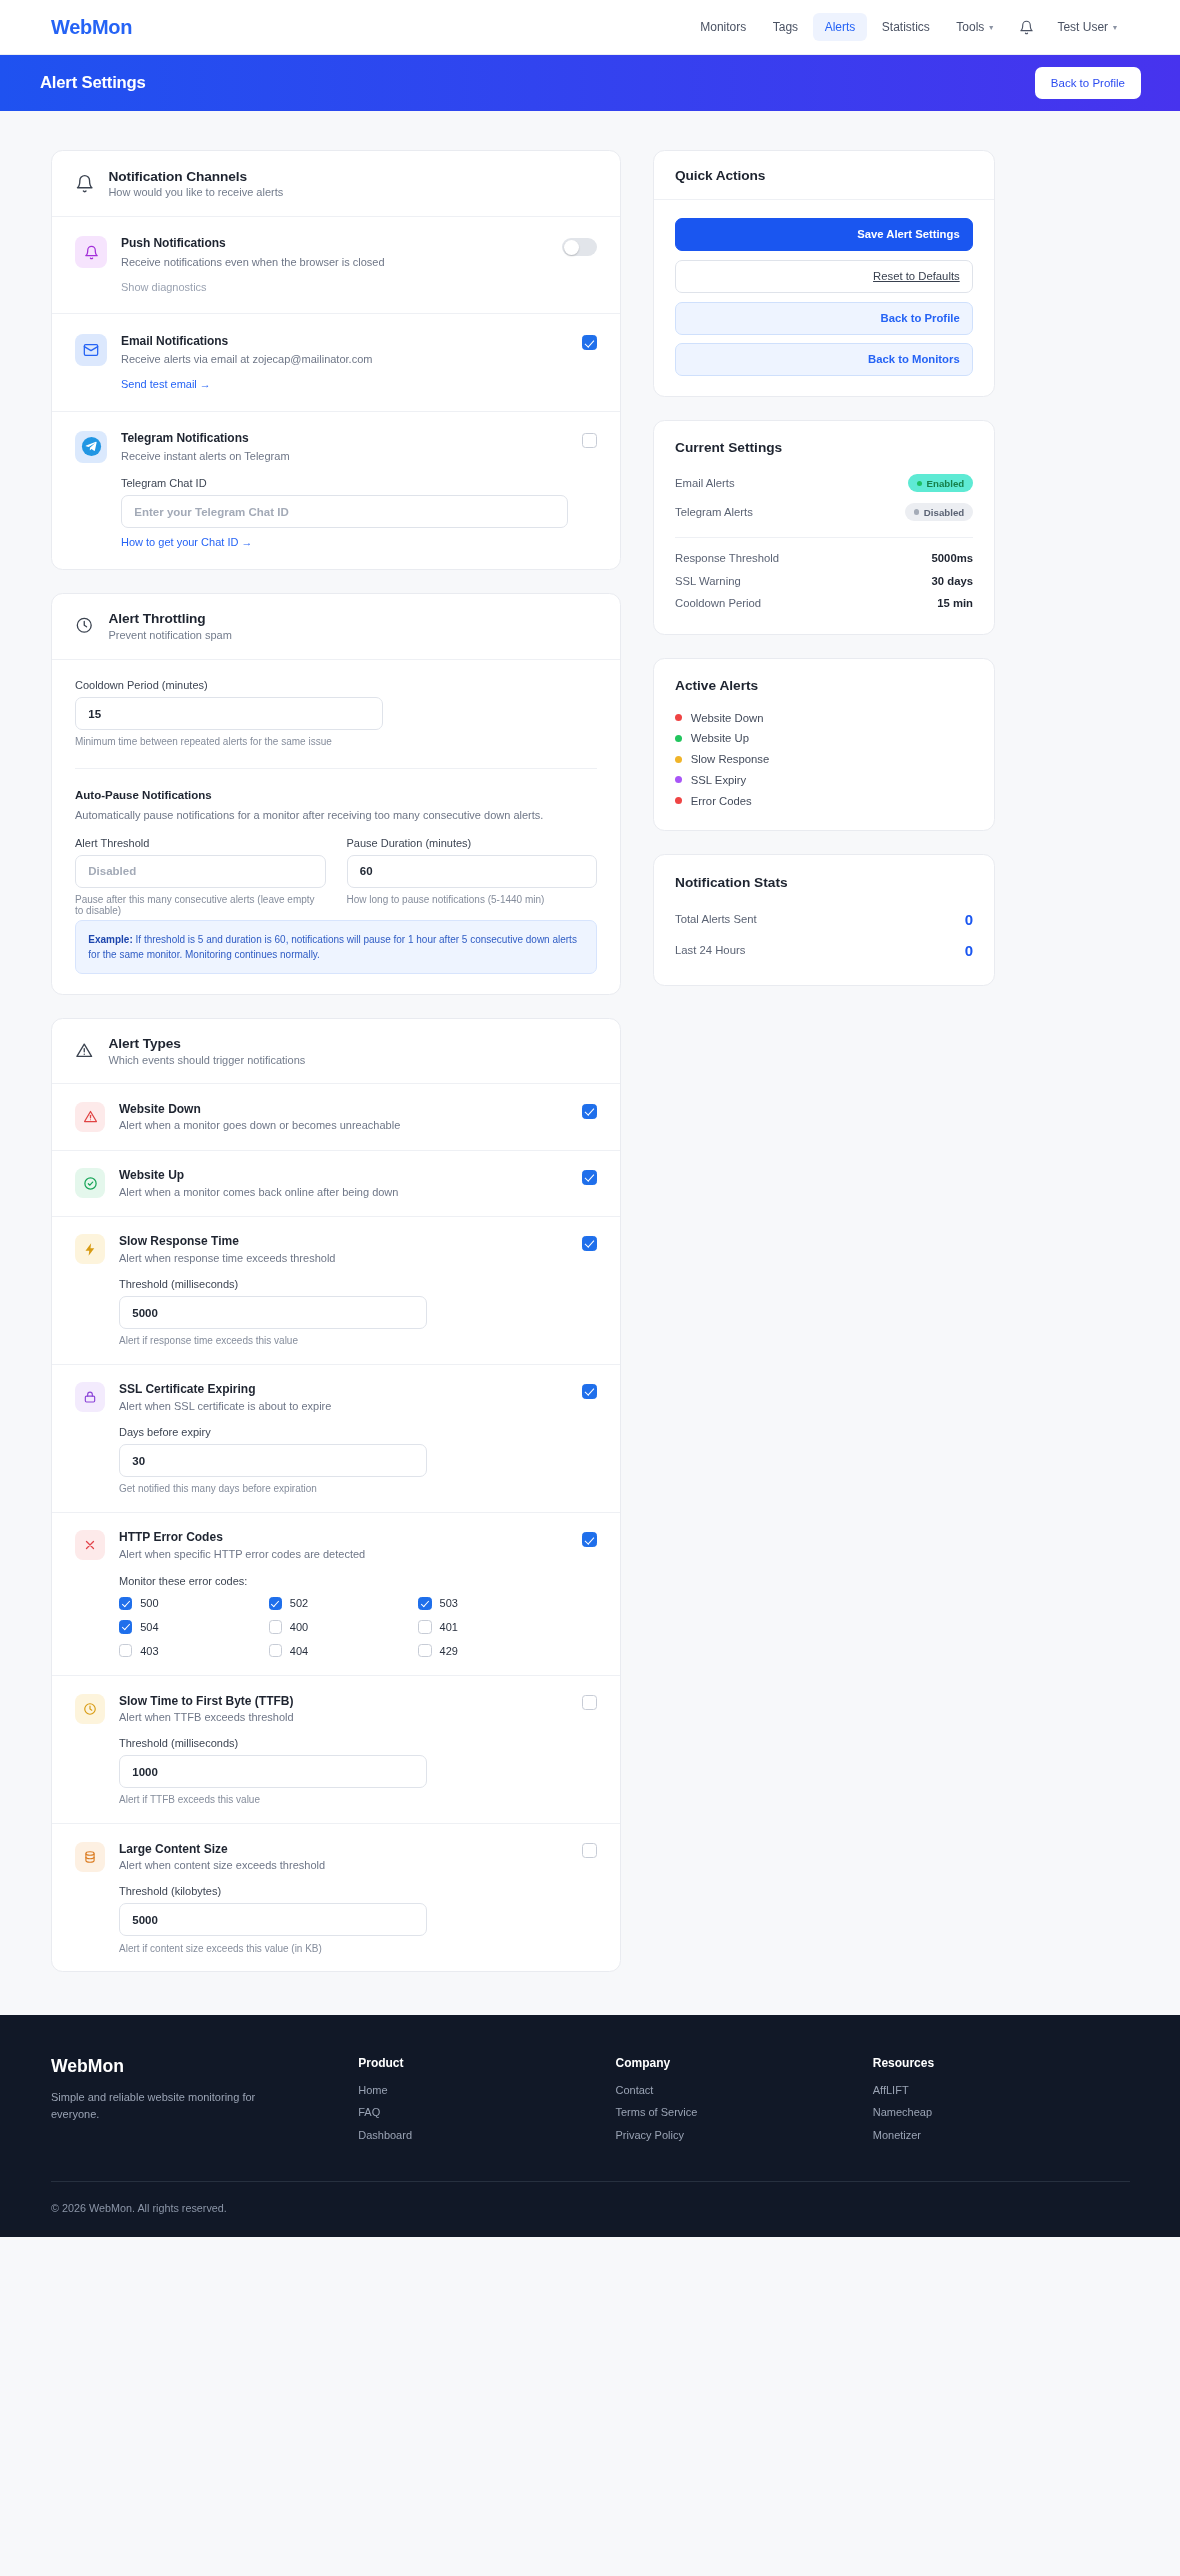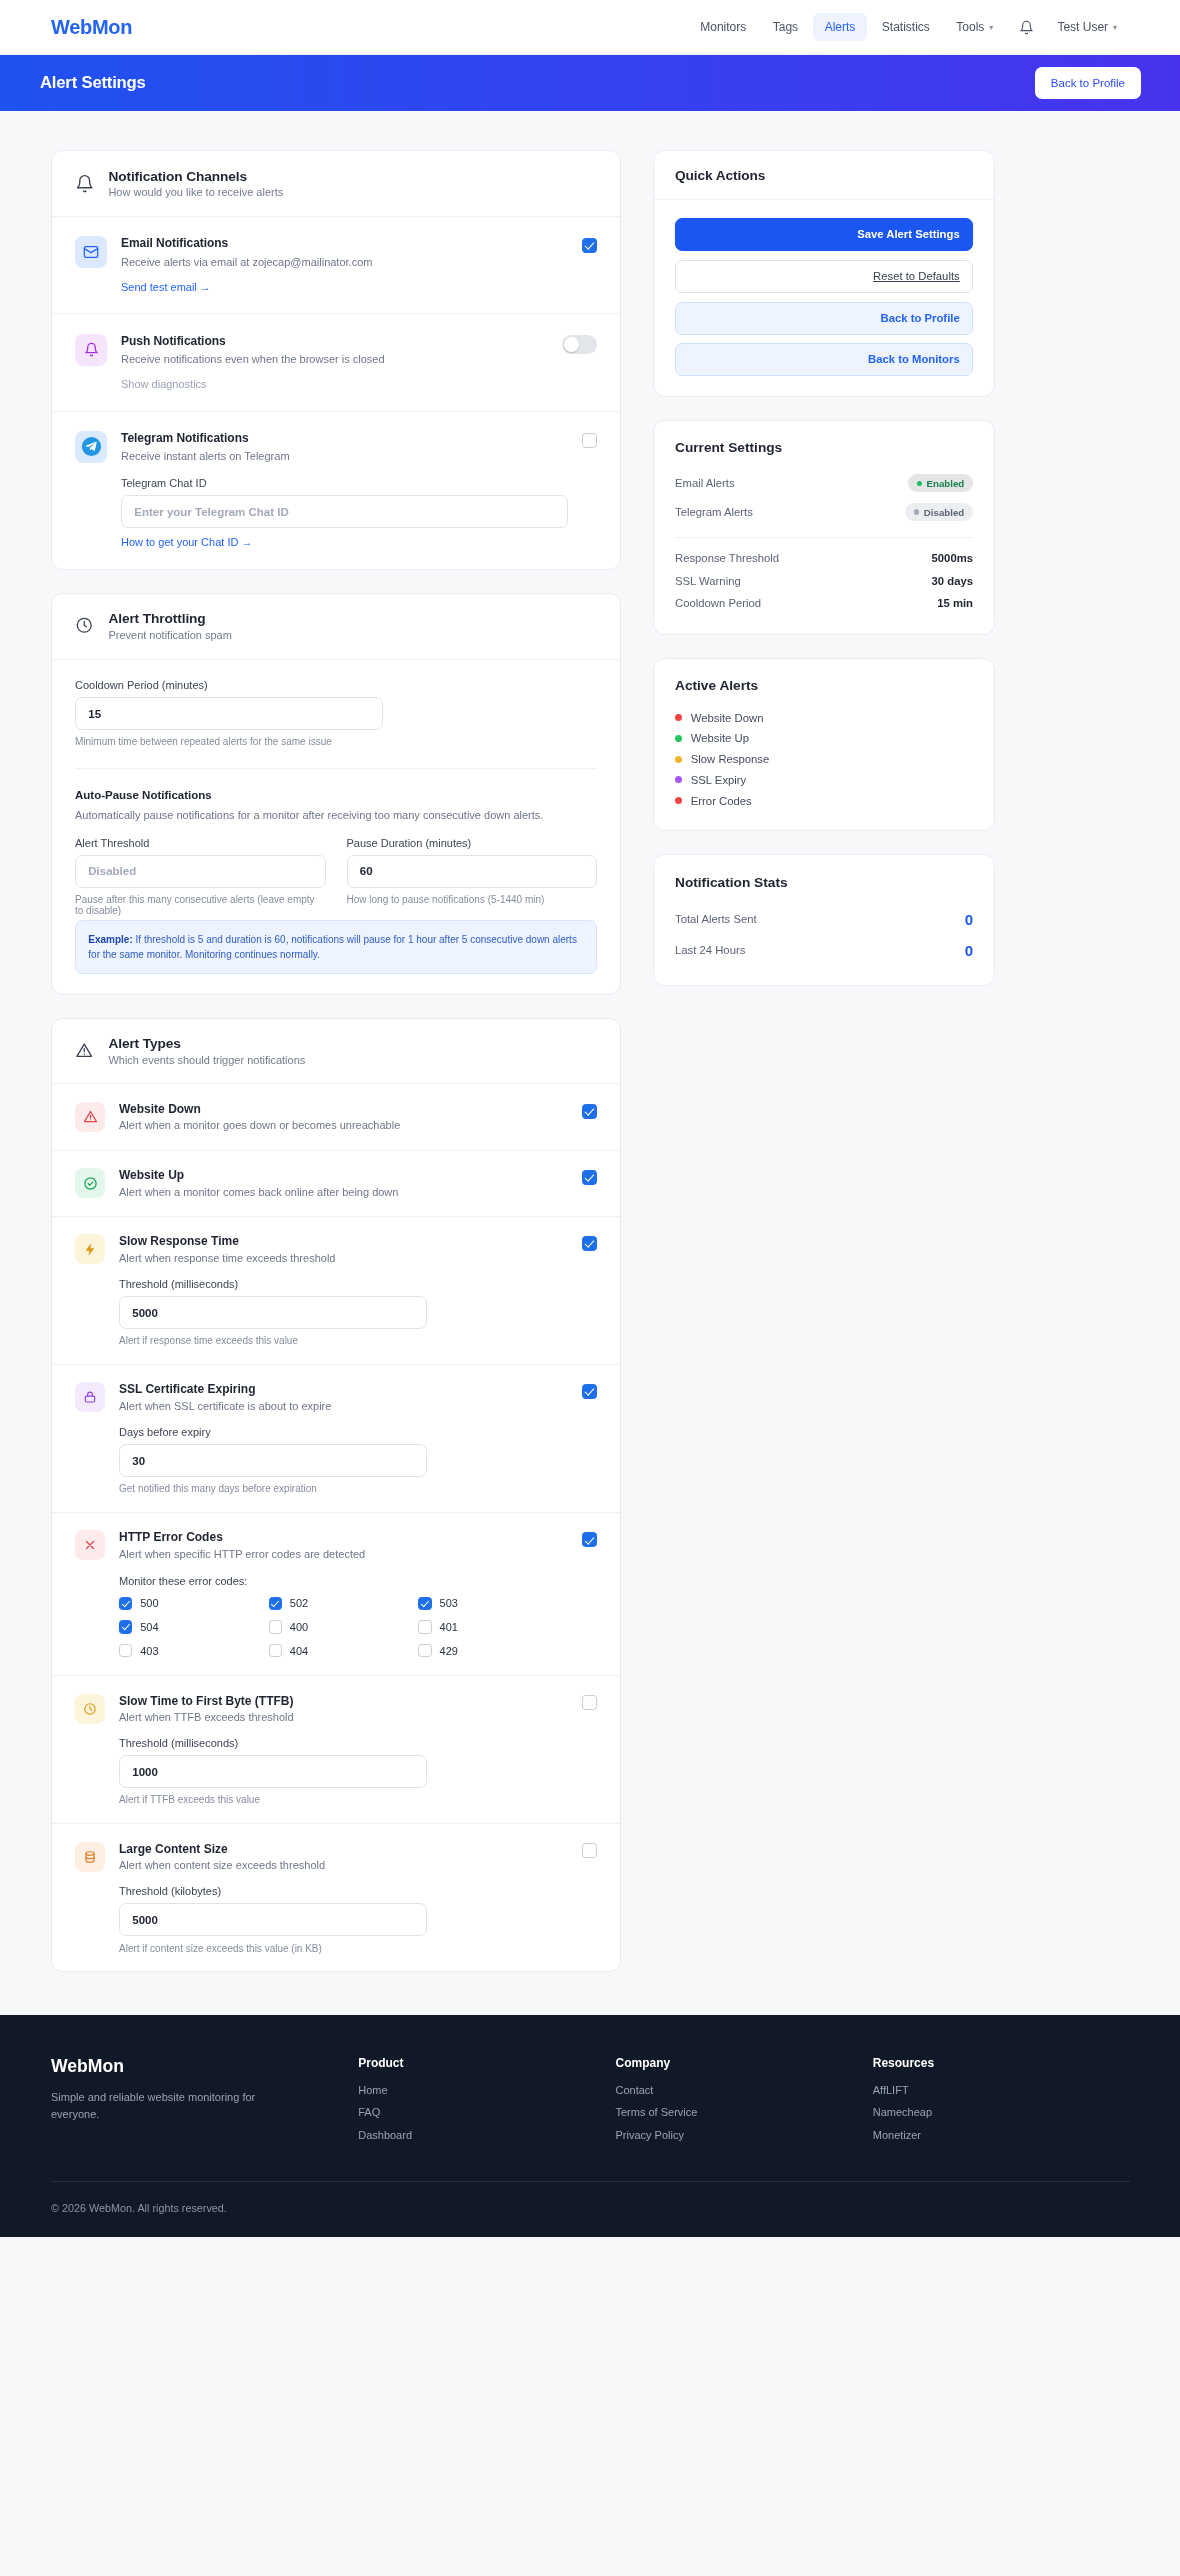--- a/index.html
+++ b/index.html
@@ -315,21 +315,21 @@
   .pill {
     font-size: 9.7px;
     font-weight: bold;
     padding: 3.5px 8.8px;
     border-radius: 9.7px;
     display: inline-flex;
     align-items: center;
     gap: 4.4px;
   }
   .pill .dot { width: 5.3px; height: 5.3px; border-radius: 50%; }
-  .pill-on  { background: #e5e5e5; color: #16804a; }
+  .pill-on  { background: #5eead4; color: #16804a; }
   .pill-on .dot { background: #1dbf63; }
   .pill-off { background: #eceef2; color: #5b6374; }
   .pill-off .dot { background: #a4abb7; }
   .srow-div { height: 0.9px; background: #eef0f4; margin: 10.6px 0 8.8px; }
 
   .alist-item { display: flex; align-items: center; gap: 8.8px; padding: 4.4px 0; font-size: 11.3px; color: #434b5b; }
   .alist-item .dot { width: 7px; height: 7px; border-radius: 50%; flex: none; }
 
   .stat-row { display: flex; align-items: center; justify-content: space-between; padding: 7px 0; }
   .stat-row .k { font-size: 11.3px; color: #5b6374; }
@@ -399,47 +399,47 @@
                 <path d="M13.7 21a2 2 0 0 1-3.4 0"></path>
               </svg>
           </span>
           <div class="htext">
             <h2>Notification Channels</h2>
             <p>How would you like to receive alerts</p>
           </div>
         </div>
 
         <div class="chan-row">
+          <span class="chan-ico ico-push">
+            <svg width="15" height="15" viewBox="0 0 24 24" fill="none" stroke="currentColor" stroke-width="2" stroke-linecap="round" stroke-linejoin="round">
+                <path d="M18 8A6 6 0 0 0 6 8c0 7-3 9-3 9h18s-3-2-3-9"></path>
+                <path d="M13.7 21a2 2 0 0 1-3.4 0"></path>
+              </svg>
+          </span>
+          <div class="chan-body">
+            <h3>Push Notifications</h3>
+            <div class="sub">Receive notifications even when the browser is closed</div>
+            <span class="link-grey">Show diagnostics</span>
+          </div>
+          <div class="toggle"></div>
+        </div>
+
+        <div class="chan-row">
           <span class="chan-ico ico-email">
             <svg width="16" height="16" viewBox="0 0 24 24" fill="none" stroke="currentColor" stroke-width="1.9" stroke-linecap="round" stroke-linejoin="round">
                 <rect x="2" y="4" width="20" height="16" rx="2"></rect>
                 <path d="m22 7-10 6L2 7"></path>
               </svg>
           </span>
           <div class="chan-body">
             <h3>Email Notifications</h3>
             <div class="sub">Receive alerts via email at zojecap@mailinator.com</div>
             <a class="link-blue">Send test email →</a>
           </div>
           <div class="cbox on"></div>
-        </div>
-
-        <div class="chan-row">
-          <span class="chan-ico ico-push">
-            <svg width="15" height="15" viewBox="0 0 24 24" fill="none" stroke="currentColor" stroke-width="2" stroke-linecap="round" stroke-linejoin="round">
-                <path d="M18 8A6 6 0 0 0 6 8c0 7-3 9-3 9h18s-3-2-3-9"></path>
-                <path d="M13.7 21a2 2 0 0 1-3.4 0"></path>
-              </svg>
-          </span>
-          <div class="chan-body">
-            <h3>Push Notifications</h3>
-            <div class="sub">Receive notifications even when the browser is closed</div>
-            <span class="link-grey">Show diagnostics</span>
-          </div>
-          <div class="toggle"></div>
         </div>
 
         <div class="chan-row">
           <span class="chan-ico ico-tg">
             <svg width="23" height="23" viewBox="0 0 24 24">
                 <circle cx="12" cy="12" r="10" fill="#2196e3"></circle>
                 <path d="M17.3 8.1 15.6 16c-.13.57-.47.71-.95.44l-2.63-1.94-1.27 1.22c-.14.14-.26.26-.53.26l.19-2.68 4.88-4.4c.21-.19-.05-.3-.33-.11l-6.03 3.8-2.6-.81c-.56-.18-.57-.56.12-.83l10.17-3.92c.47-.17.88.11.71.9z" fill="#fff"></path>
               </svg>
           </span>
           <div class="chan-body">

